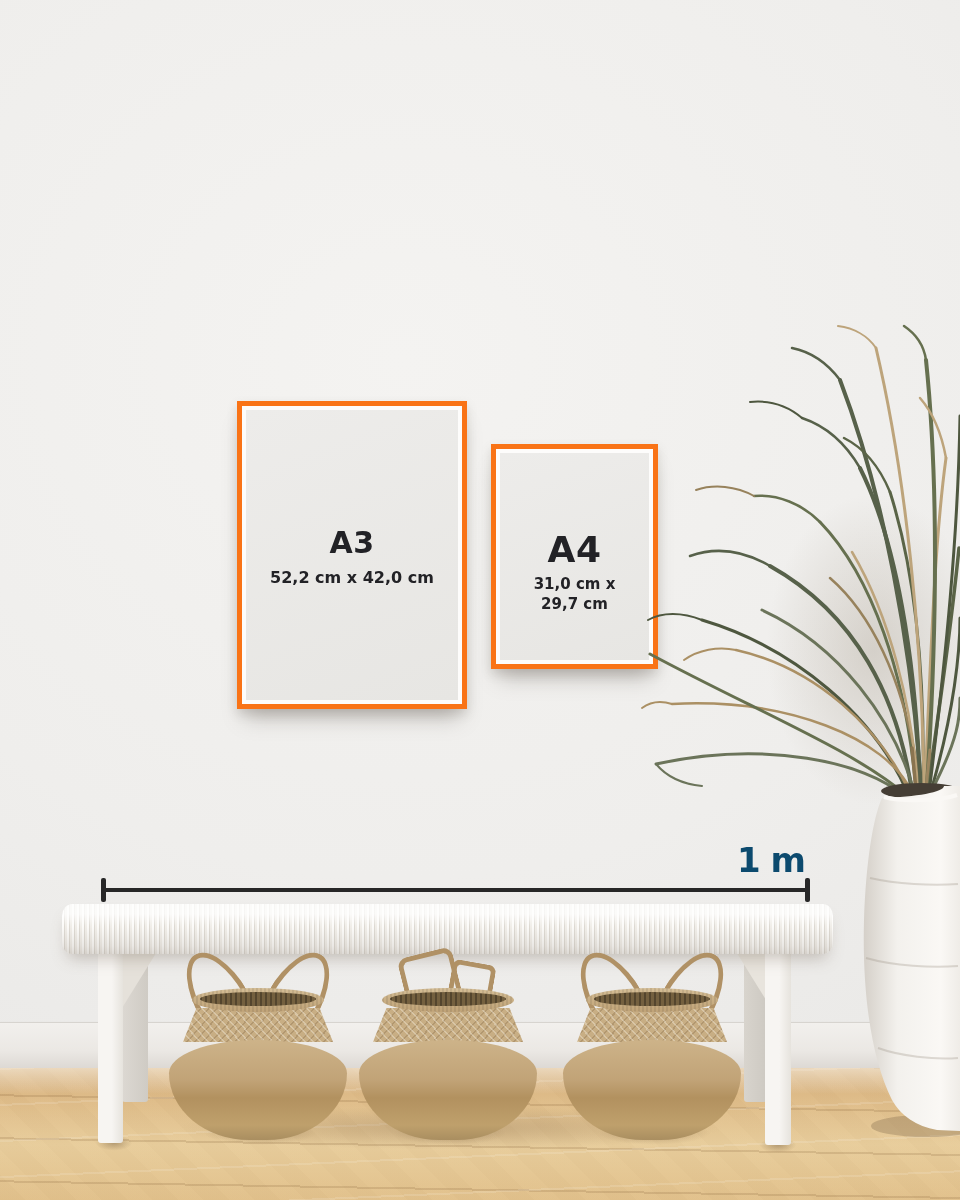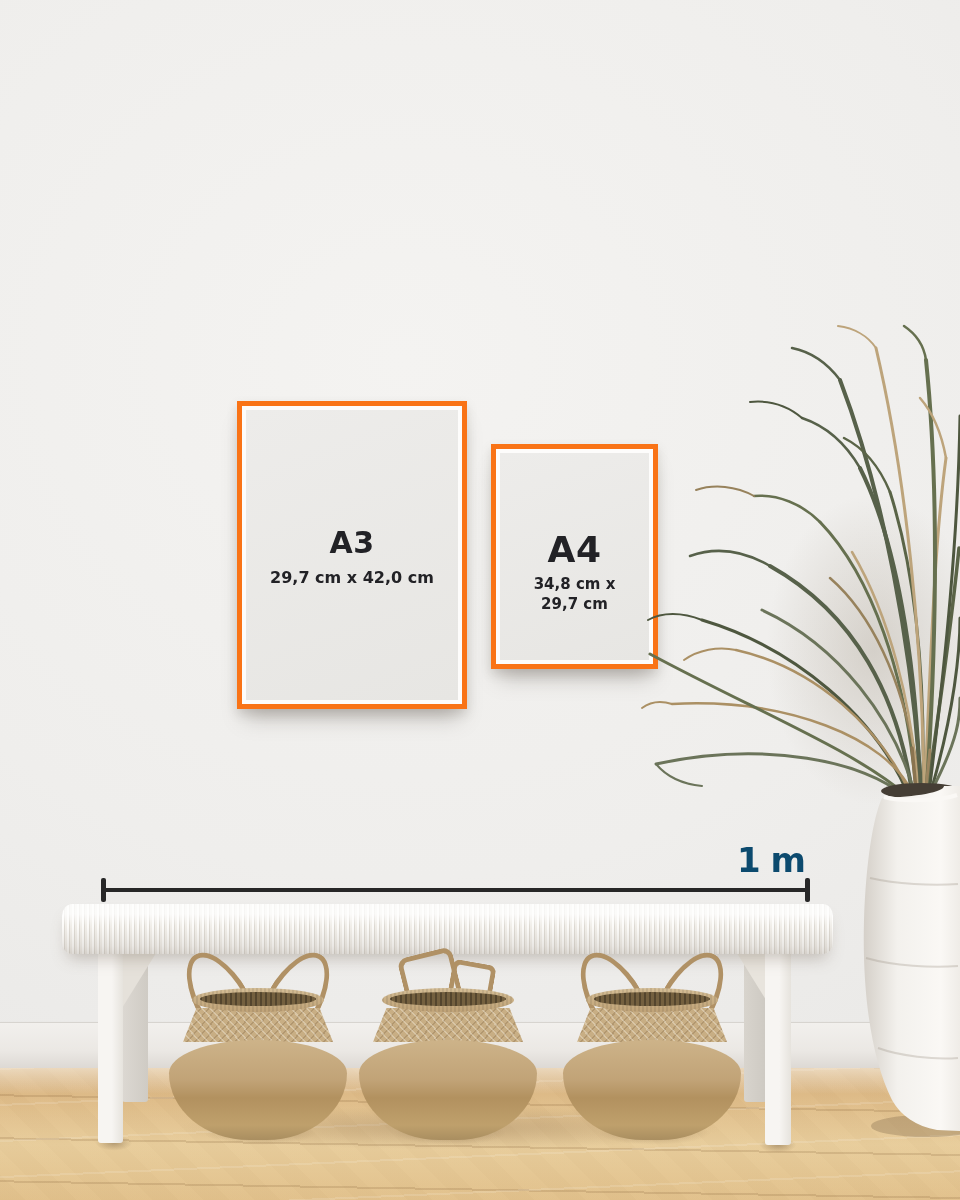--- a/index.html
+++ b/index.html
@@ -119,31 +119,31 @@
   <div class="shadow sh-leg l"></div>
   <div class="shadow sh-leg r"></div>
   <div class="shadow sh-basket s1"></div>
   <div class="shadow sh-basket s2"></div>
   <div class="shadow sh-basket s3"></div>
 
   <div class="frame a3">
     <div class="paper">
       <div class="frame-content">
         <div class="frame-label">A3</div>
-        <div class="frame-dims">29,7 cm x 42,0 cm</div>
+        <div class="frame-dims">52,2 cm x 42,0 cm</div>
       </div>
     </div>
   </div>
 
   <div class="frame a4">
     <div class="paper">
       <div class="frame-content">
         <div class="frame-label">A4</div>
         <div class="frame-dims">
-          <div>34,8 cm x</div>
+          <div>31,0 cm x</div>
           <div>29,7 cm</div>
         </div>
       </div>
     </div>
   </div>
 
   <div class="ruler ruler-label">1 m</div>
   <div class="ruler ruler-line"></div>
   <div class="ruler ruler-tick lt"></div>
   <div class="ruler ruler-tick rt"></div>

